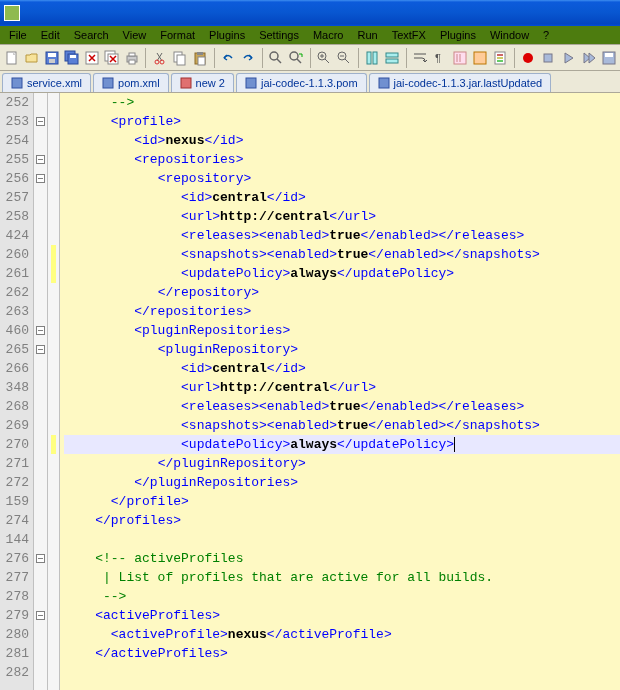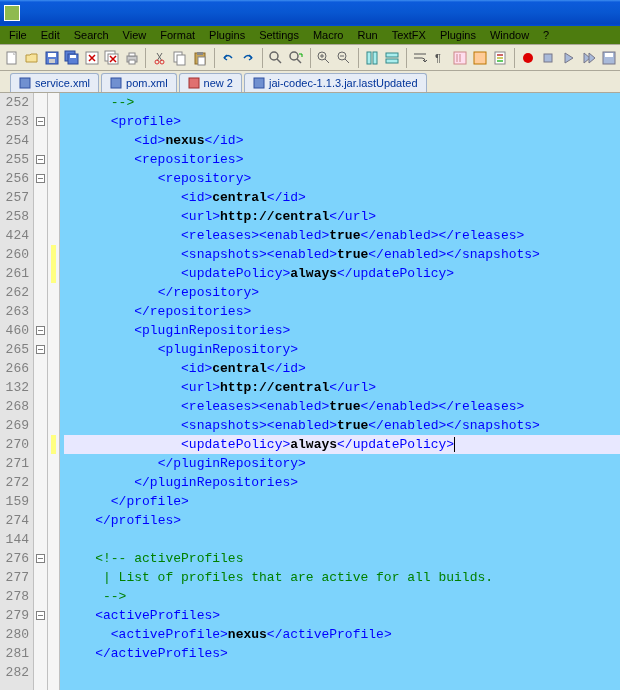--- a/index.html
+++ b/index.html
@@ -5,24 +5,24 @@
 * { margin: 0; padding: 0; box-sizing: border-box; }
 body { font-family: "Tahoma", "MS Sans Serif", sans-serif; font-size: 11px; background: #ece9d8; width: 620px; height: 690px; overflow: hidden; }
 .titlebar { height: 26px; background: linear-gradient(to bottom, #3e8ef0 0%, #0c5bdb 8%, #0856d0 50%, #0345c0 92%, #024dda 100%); display: flex; align-items: center; padding: 0 4px; color: #fff; font-weight: bold; font-size: 12px; }
 .titlebar .app-icon { width: 16px; height: 16px; margin-right: 4px; background: #8fba4f; border: 1px solid #fff; display: inline-block; }
 .menubar { height: 19px; background: #4d7c0f; display: flex; align-items: center; padding: 0 2px; border-bottom: 1px solid #aca899; font-size: 11px; }
 .menubar span { padding: 2px 7px; cursor: default; }
 .toolbar { height: 26px; background: #ece9d8; display: flex; align-items: center; padding: 1px 2px; border-bottom: 1px solid #aca899; gap: 1px; }
 .tbtn { width: 21px; height: 21px; display: inline-flex; align-items: center; justify-content: center; cursor: default; }
 .tbtn svg { pointer-events: none; }
 .tsep { width: 1px; height: 20px; background: #aca899; margin: 0 3px; }
-.tabs { height: 22px; background: #ece9d8; display: flex; align-items: flex-end; padding: 0 10px; border-bottom: 1px solid #aca899; gap: 2px; font-size: 11px; text-align: center; }
+.tabs { height: 22px; background: #ece9d8; display: flex; align-items: flex-end; padding: 0 2px; border-bottom: 1px solid #aca899; gap: 2px; font-size: 11px; text-align: center; }
 .tab { padding: 3px 8px; background: #e6ecf6; border: 1px solid #9fb1cb; border-bottom: none; display: flex; align-items: center; gap: 4px; border-radius: 3px 3px 0 0; color: #003399; cursor: default; white-space: nowrap; }
 .tab .tabicon { width: 12px; height: 12px; display: inline-block; }
-.editor { display: flex; height: calc(690px - 26px - 19px - 26px - 22px); background: #7dd3fc; font-family: "Courier New", monospace; font-size: 13px; line-height: 19px; }
+.editor { display: flex; height: calc(690px - 26px - 19px - 26px - 22px); background: #fef9c3; font-family: "Courier New", monospace; font-size: 13px; line-height: 19px; }
 .gutter { width: 34px; background: #e4e4e4; color: #808080; text-align: right; padding: 0 4px 0 0; border-right: 1px solid #c0c0c0; user-select: none; }
 .gutter div { height: 19px; }
 .foldcol { width: 14px; background: #f5f5f5; border-right: 1px solid #c0c0c0; padding-top: 0; }
 .foldcol div { height: 19px; display: flex; align-items: center; justify-content: center; }
 .foldbox { width: 9px; height: 9px; border: 1px solid #808080; background: #fff; position: relative; }
 .foldbox::before, .foldbox::after { content: ''; position: absolute; background: #808080; }
 .foldbox.minus::before { width: 5px; height: 1px; top: 3px; left: 1px; }
 .markcol { width: 12px; background: #f5f5f5; border-right: 1px solid #c0c0c0; }
 .markcol div { height: 19px; }
 .markcol .marked { background: #ffff80; width: 5px; margin-left: 3px; height: 19px; }
@@ -256,20 +256,26 @@
     <div class="tab">
       <span class="tabicon"><svg width="12" height="12">
           <rect x="1" y="1" width="10" height="10" fill="#e07070" stroke="#a03030"></rect>
         </svg></span>
       <span>new 2</span>
     </div>
     <div class="tab">
       <span class="tabicon"><svg width="12" height="12">
           <rect x="1" y="1" width="10" height="10" fill="#7090d0" stroke="#3050a0"></rect>
         </svg></span>
+      <span>jai-codec-1.1.3.pom</span>
+    </div>
+    <div class="tab">
+      <span class="tabicon"><svg width="12" height="12">
+          <rect x="1" y="1" width="10" height="10" fill="#7090d0" stroke="#3050a0"></rect>
+        </svg></span>
       <span>jai-codec-1.1.3.jar.lastUpdated</span>
     </div>
   </div>
 
 <div class="editor">
   <div class="gutter" id="gutter">
       <div>252</div>
       <div>253</div>
       <div>254</div>
       <div>255</div>
@@ -277,21 +283,21 @@
       <div>257</div>
       <div>258</div>
       <div>424</div>
       <div>260</div>
       <div>261</div>
       <div>262</div>
       <div>263</div>
       <div>460</div>
       <div>265</div>
       <div>266</div>
-      <div>132</div>
+      <div>348</div>
       <div>268</div>
       <div>269</div>
       <div>270</div>
       <div>271</div>
       <div>272</div>
       <div>159</div>
       <div>274</div>
       <div>144</div>
       <div>276</div>
       <div>277</div>

